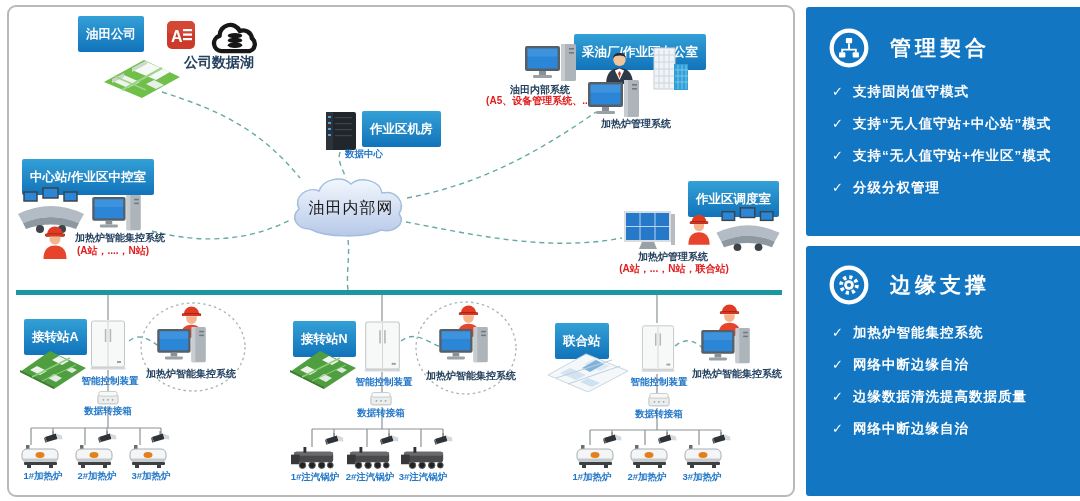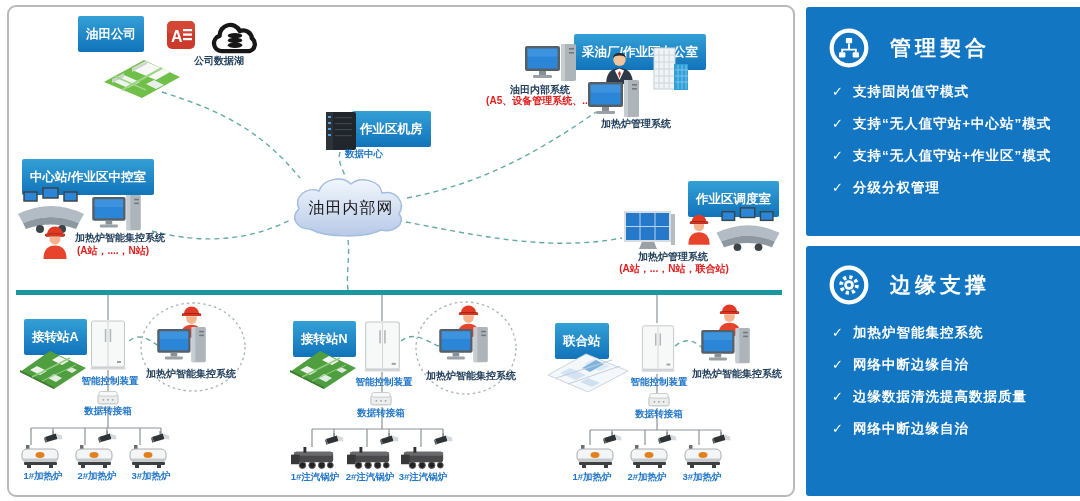--- a/index.html
+++ b/index.html
@@ -5,21 +5,21 @@
   html,body{margin:0;padding:0;background:#fff;font-family:"Liberation Sans","DejaVu Sans",sans-serif;}
   #stage{position:relative;width:1080px;height:501px;background:#fff;overflow:hidden;}
   .abs{position:absolute;}
   .panel{position:absolute;left:7px;top:5px;width:784px;height:488px;border:2px solid #b9b9b9;border-radius:9px;background:transparent;}
   .tag{position:absolute;display:flex;align-items:center;justify-content:center;color:#fff;font-weight:bold;
        font-size:12.5px;background:linear-gradient(#33a0d6,#1173ba);border-radius:2px;padding:0 8px;height:36px;white-space:nowrap;}
   .cap{position:absolute;white-space:nowrap;font-weight:bold;transform:translateX(-50%);text-align:center;}
   .cap.blue{color:#2377c8;font-size:9.5px;}
   .cap.navy{color:#24415e;font-size:10px;}
   .cap.red{color:#e11d1d;font-size:10px;}
-  .cap.tiny{font-size:10px;}
+  .cap.tiny{font-size:14px;}
   .cloud-text{position:absolute;transform:translateX(-50%);font-size:16px;font-weight:normal;color:#1c1c1c;letter-spacing:1px;white-space:nowrap;}
   .card{position:absolute;left:806px;width:322px;background:#1276c2;border-radius:3px;color:#fff;box-sizing:border-box;}
   .card-head{display:flex;align-items:center;gap:20px;padding:20px 0 0 22px;}
   .card-title{font-size:21px;font-weight:bold;letter-spacing:4px;}
   .card-list{list-style:none;margin:0;padding:14px 8px 0 26px;}
   .card-list li{display:flex;align-items:flex-start;gap:9px;font-size:13.5px;font-weight:bold;letter-spacing:1px;}
   .c1 li{margin-bottom:14px;line-height:18px;}
   .c2 li{margin-bottom:14px;line-height:18px;}
   .check{font-size:13px;font-weight:bold;}
 </style>
@@ -264,21 +264,21 @@
   <svg class="abs" style="left:650px;top:46px" width="40" height="46">
       <use href="#sym-building"></use>
     </svg>
   <div class="cap navy" style="left:540px;top:83px">油田内部系统</div>
   <div class="cap red" style="left:540px;top:94px">(A5、设备管理系统、...)</div>
   <svg class="abs" style="left:588px;top:80px" width="52" height="42">
       <use href="#sym-computer"></use>
     </svg>
   <div class="cap navy" style="left:636px;top:117px">加热炉管理系统</div>
 
-  <div class="tag" style="left:352px;top:111px">作业区机房</div>
+  <div class="tag" style="left:362px;top:111px">作业区机房</div>
   <svg class="abs" style="left:324px;top:111px" width="34" height="40">
       <use href="#sym-server"></use>
     </svg>
   <div class="cap blue" style="left:364px;top:148px">数据中心</div>
   <svg class="abs" style="left:288px;top:175px" width="120" height="64">
       <use href="#sym-cloudnet"></use>
     </svg>
   <div class="cloud-text" style="left:351px;top:198px">油田内部网</div>
 
   <div class="tag" style="left:22px;top:159px">中心站/作业区中控室</div>

